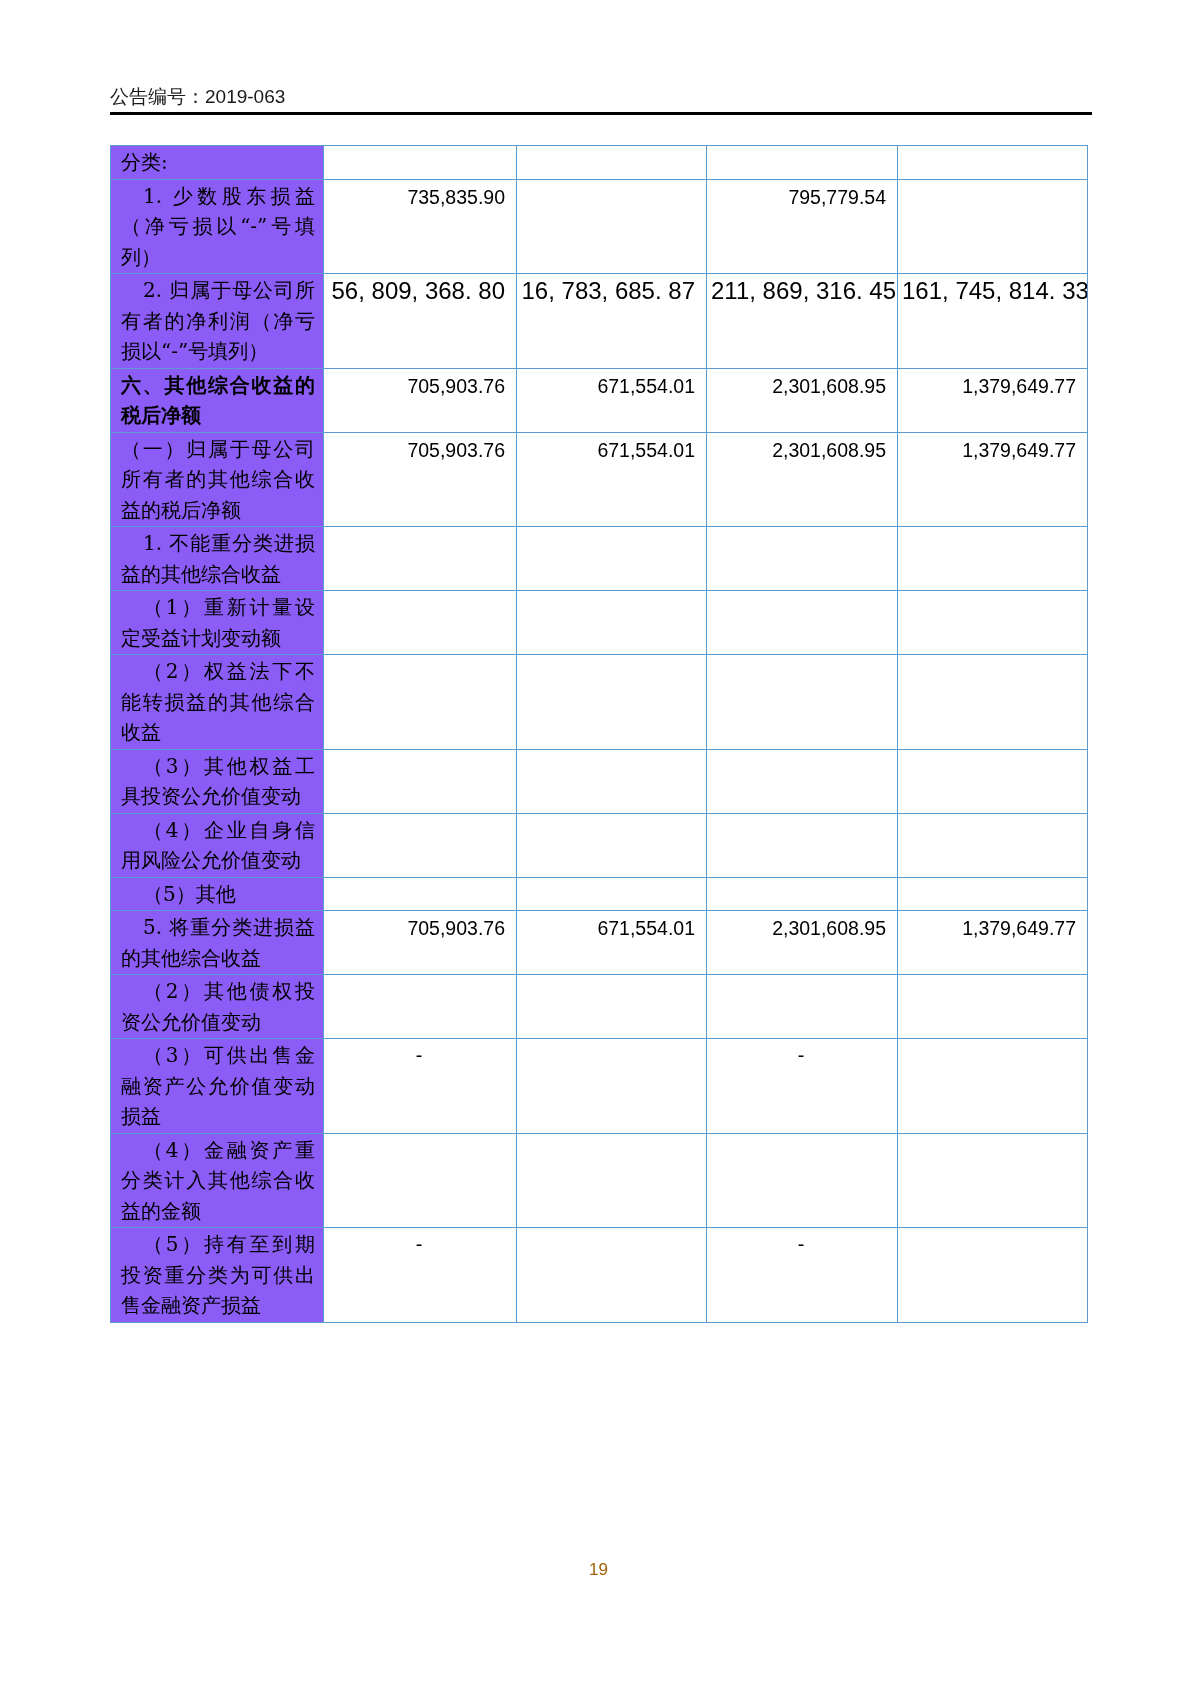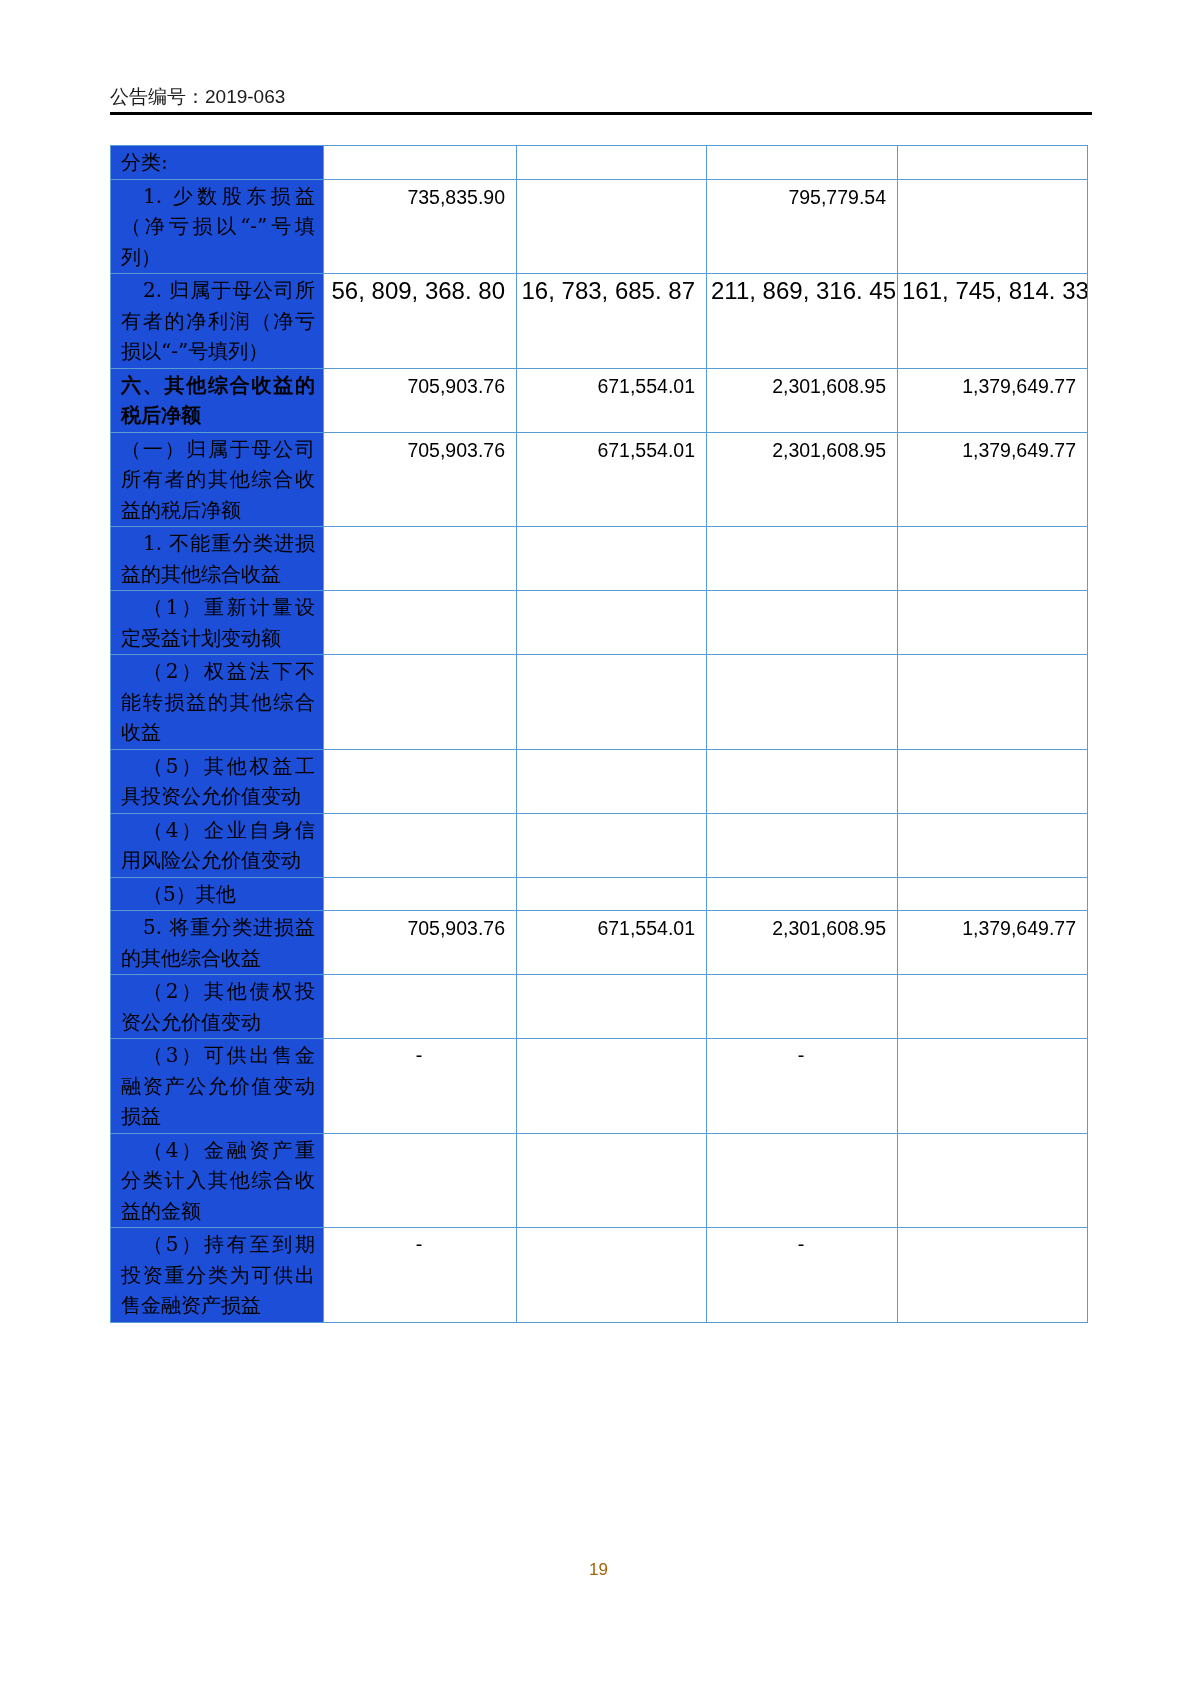--- a/index.html
+++ b/index.html
@@ -4,21 +4,21 @@
 <style>
   html,body{margin:0;padding:0;background:#ffffff;}
   .page{position:relative;width:1200px;height:1696px;background:#ffffff;color:#000;
         font-family:"DejaVu Serif","Liberation Serif",serif;overflow:hidden;}
   .doc-number{position:absolute;top:84px;left:110px;width:982px;text-align:left;
         font-family:"Liberation Sans","DejaVu Sans",sans-serif;font-size:19px;color:#1a1a1a;}
   .header-rule{position:absolute;top:112px;left:110px;width:982px;height:3px;background:#000;}
   .table-wrap{position:absolute;top:145px;left:110px;width:977px;}
   table.fin{border-collapse:collapse;table-layout:fixed;width:977px;}
   table.fin td{border:1.5px solid #5B9BD5;vertical-align:top;overflow:hidden;}
-  td.label{background:#1d4ed8;font-family:"DejaVu Serif","Liberation Serif",serif;
+  td.label{background:#8b5cf6;font-family:"DejaVu Serif","Liberation Serif",serif;
         font-size:20px;line-height:30.5px;padding:1px 8px 1px 10px;
         text-align:justify;text-justify:inter-ideograph;word-break:break-all;}
   td.label.indent .lbl{text-indent:22px;}
   td.label.bold{font-weight:bold;}
   td.num{font-family:"Liberation Sans","DejaVu Sans",sans-serif;font-size:19.5px;
         line-height:30.5px;padding:2px 11px 1px 4px;text-align:right;white-space:nowrap;}
   td.num.serif{font-family:Liberation Sans, sans-serif;font-size:24px;}
   td.num.dash{text-align:center;padding-right:6px;
         font-family:"DejaVu Serif","Liberation Serif",serif;}
   .page-number{position:absolute;top:1560px;left:110px;width:977px;text-align:center;
@@ -110,21 +110,21 @@
             <td class="label indent">
               <div class="lbl">（2）权益法下不能转损益的其他综合收益</div>
             </td>
             <td class="num"></td>
             <td class="num"></td>
             <td class="num"></td>
             <td class="num"></td>
           </tr>
           <tr>
             <td class="label indent">
-              <div class="lbl">（5）其他权益工具投资公允价值变动</div>
+              <div class="lbl">（3）其他权益工具投资公允价值变动</div>
             </td>
             <td class="num"></td>
             <td class="num"></td>
             <td class="num"></td>
             <td class="num"></td>
           </tr>
           <tr>
             <td class="label indent">
               <div class="lbl">（4）企业自身信用风险公允价值变动</div>
             </td>

